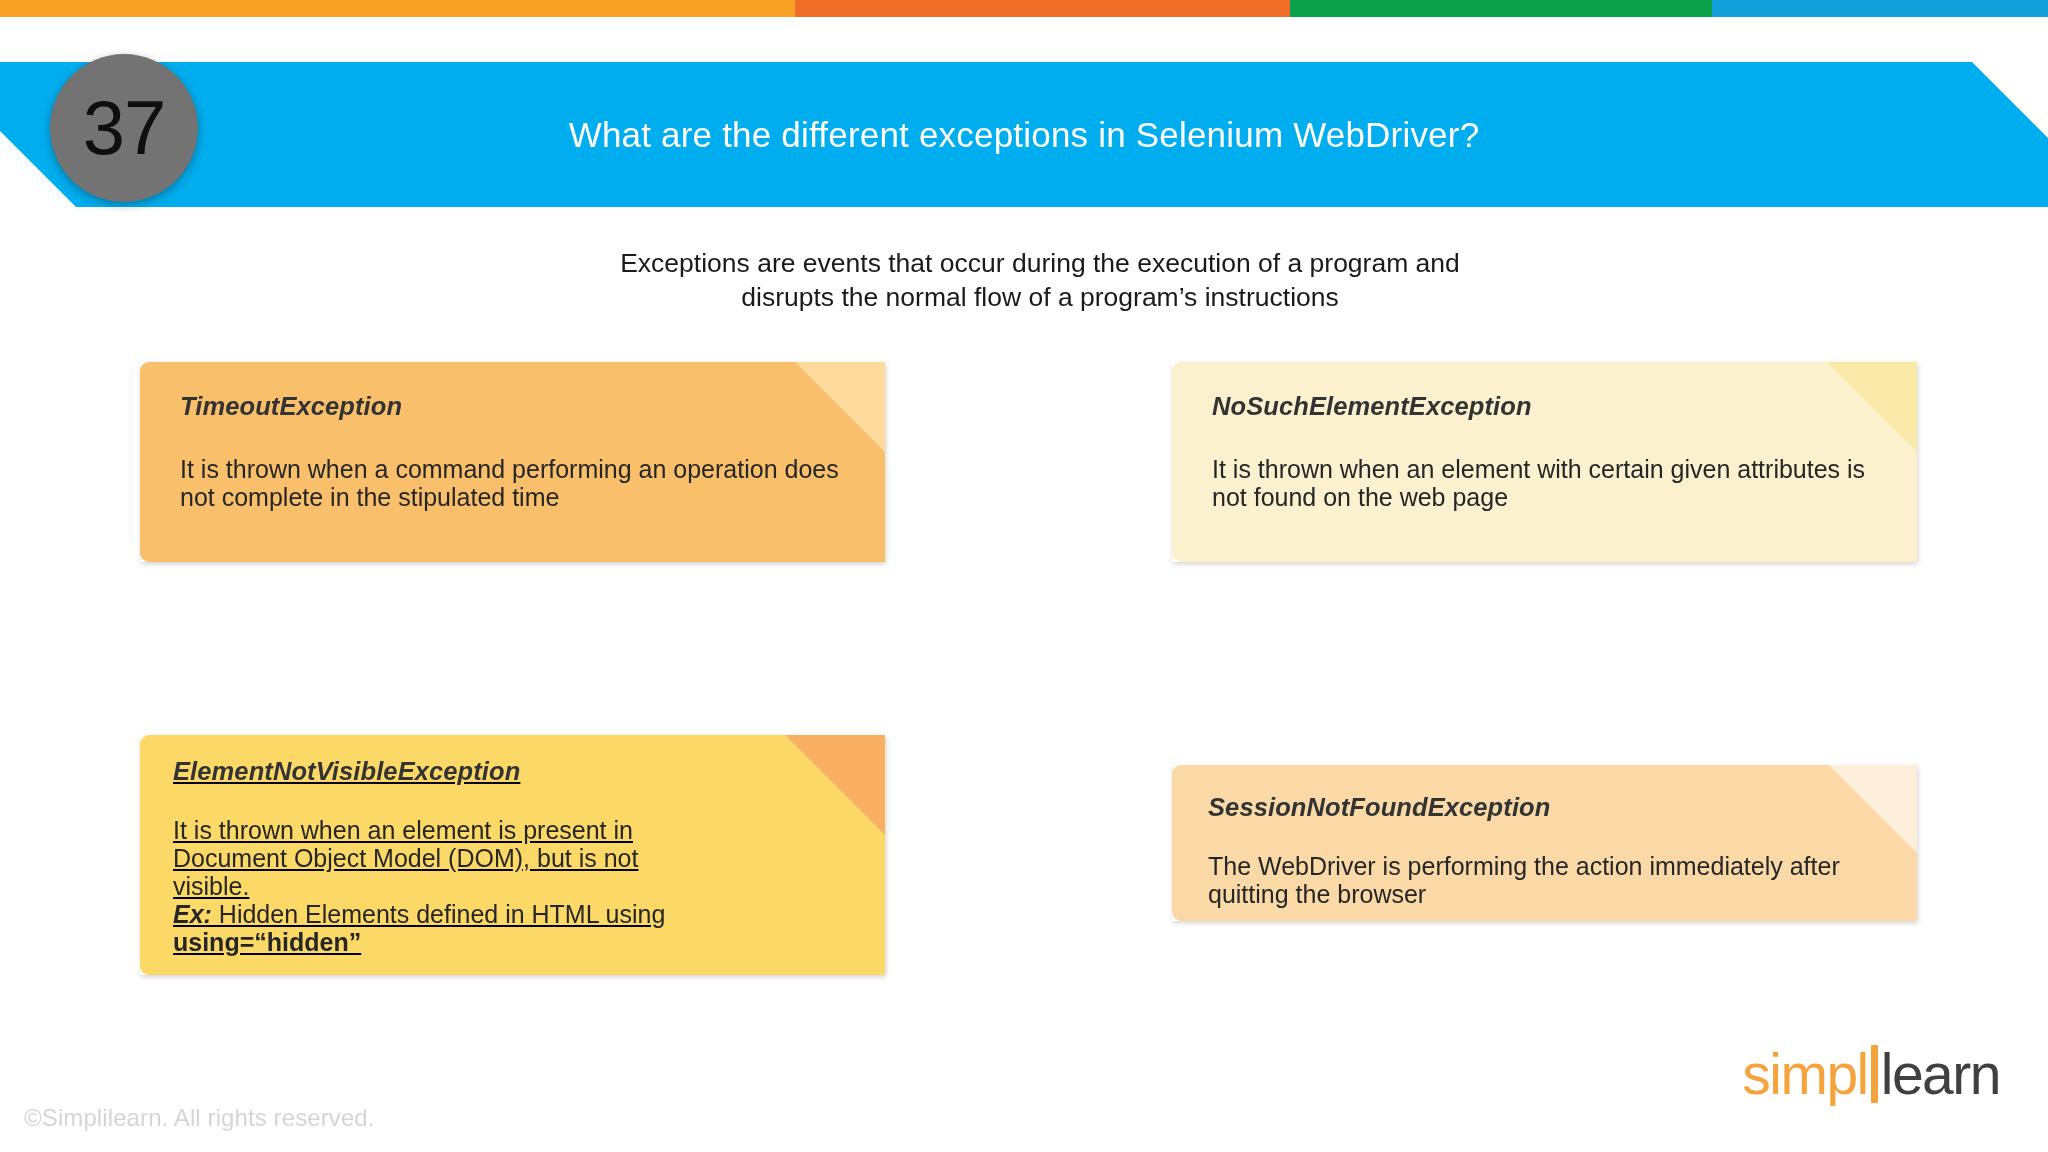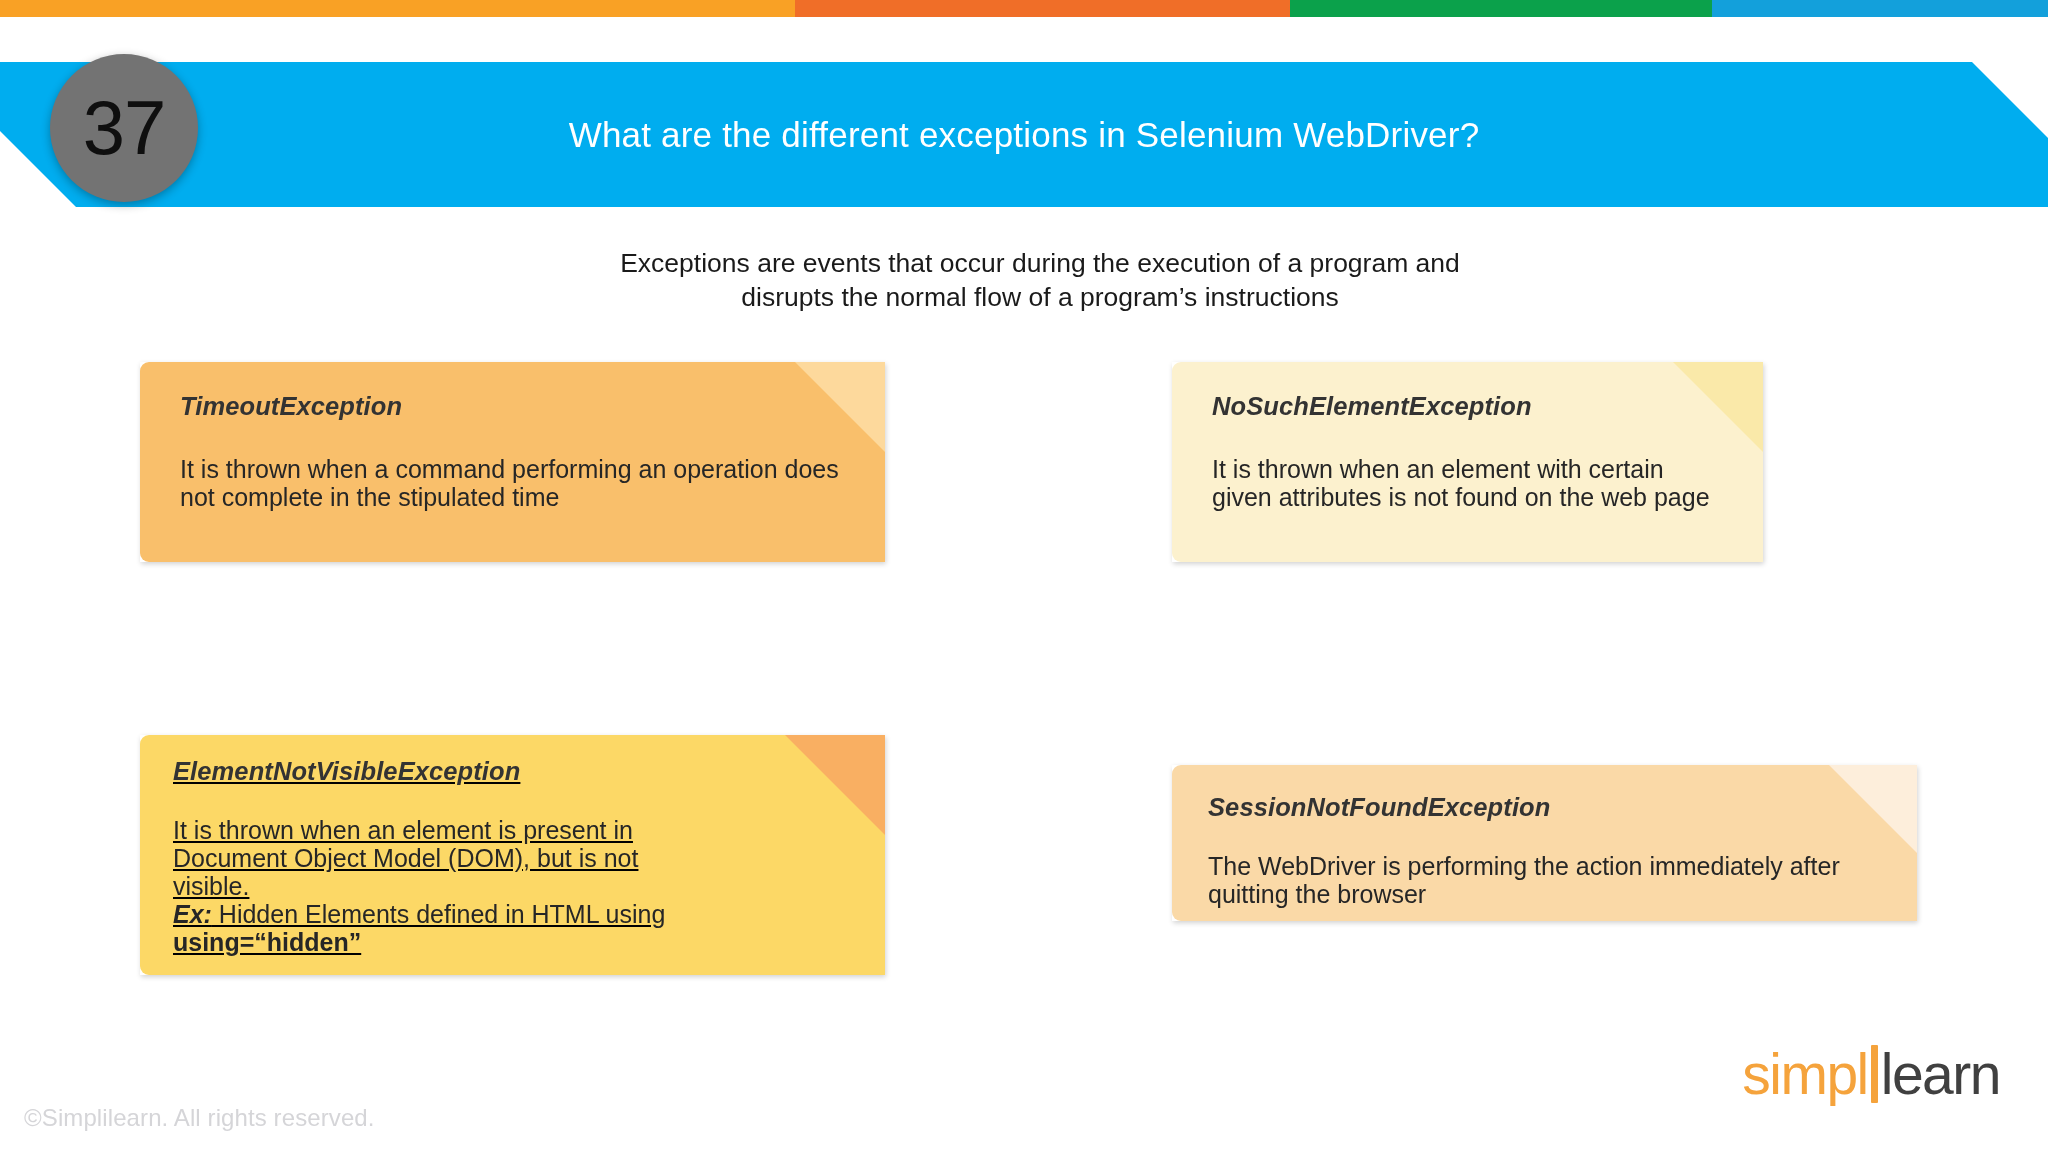--- a/index.html
+++ b/index.html
@@ -136,21 +136,21 @@
   #card-timeout { left: 140px; top: 362px; width: 745px; height: 200px; }
   #card-timeout .card-body { background: #F9BF6B; }
   #card-timeout .fold-light {
     border-top: 90px solid #FDD99C;
     border-left: 90px solid transparent;
   }
   #card-timeout .card-inner { padding-top: 30px; }
   #card-timeout .card-title { margin-bottom: 34px; }
 
   
-  #card-nosuch { left: 1172px; top: 362px; width: 591px; height: 200px; }
+  #card-nosuch { left: 1172px; top: 362px; width: 745px; height: 200px; }
   #card-nosuch .card-body { background: #FCF1CE; }
   #card-nosuch .fold-light {
     border-top: 90px solid #FAE9A9;
     border-left: 90px solid transparent;
   }
   #card-nosuch .card-inner { padding-top: 30px; }
   #card-nosuch .card-title { margin-bottom: 34px; }
 
   
   #card-notvisible { left: 140px; top: 735px; width: 745px; height: 240px; }

